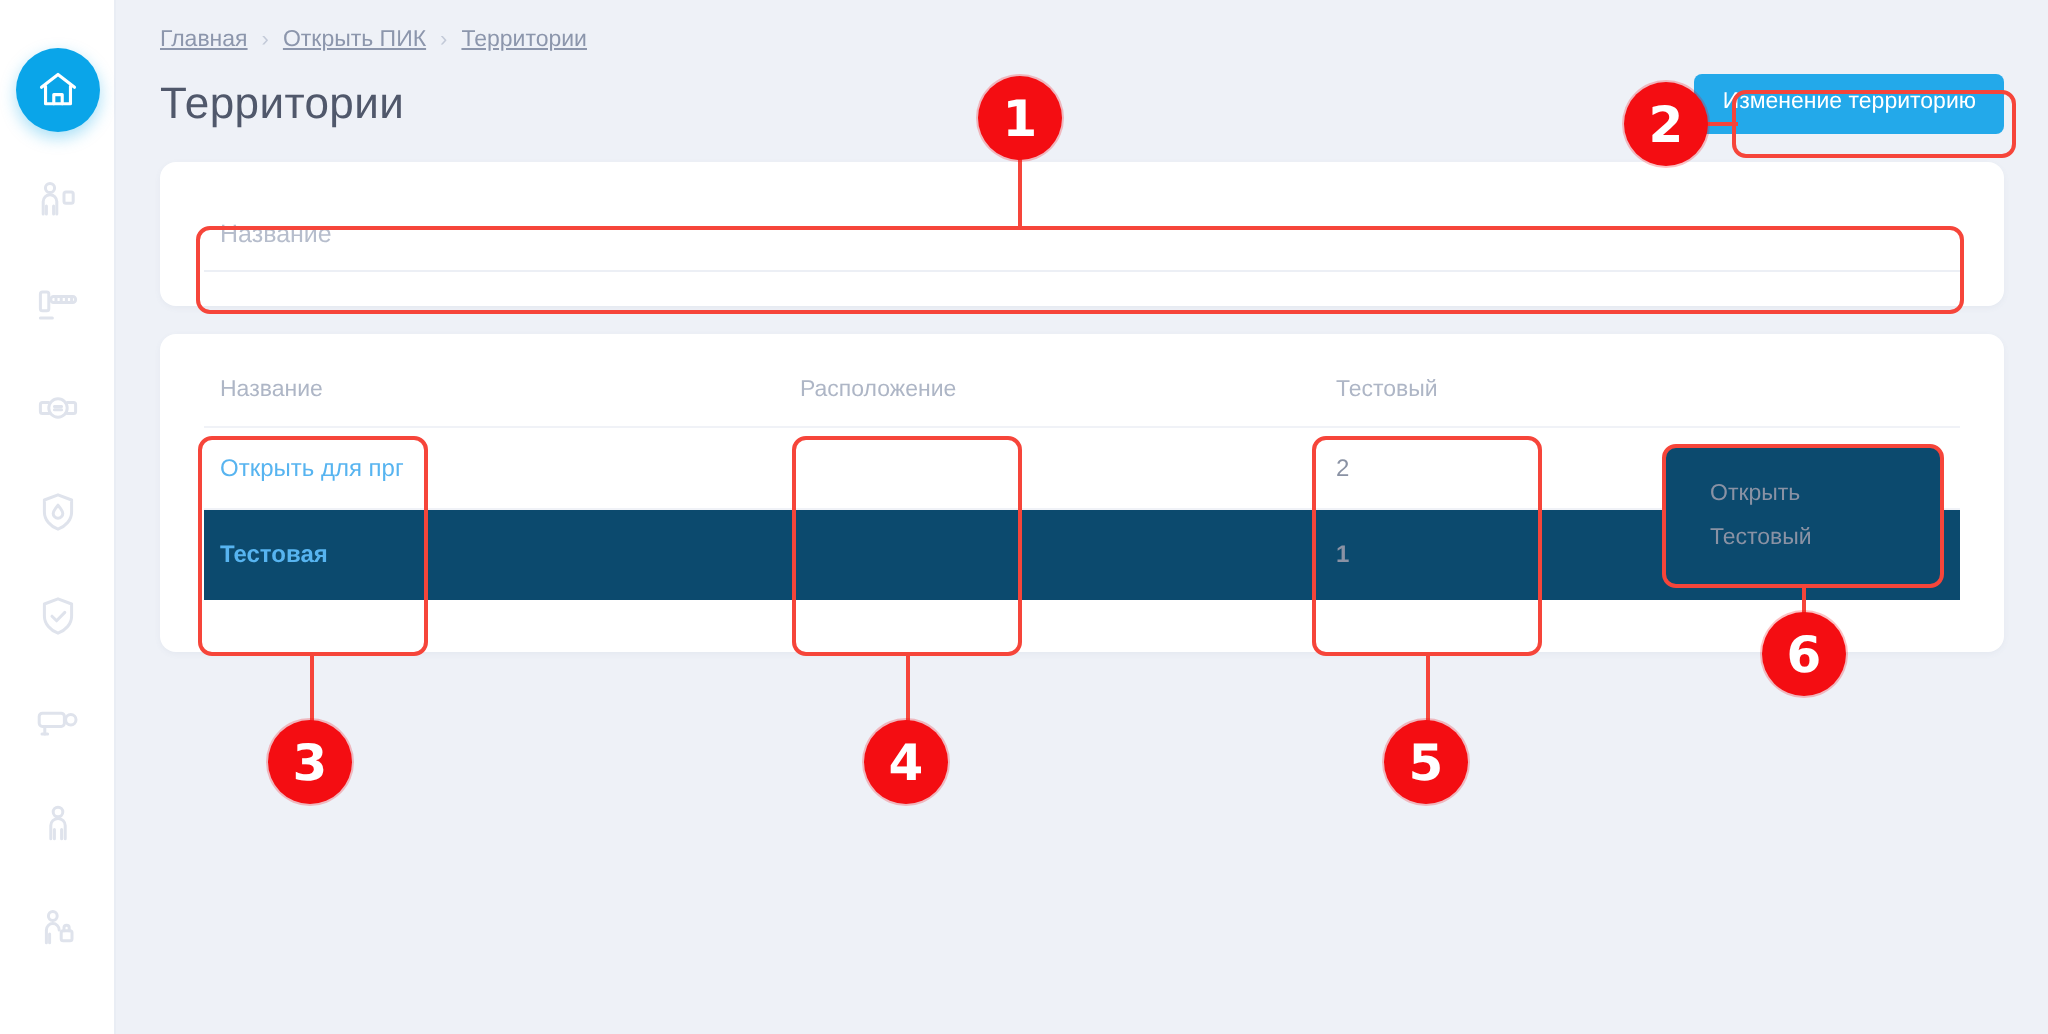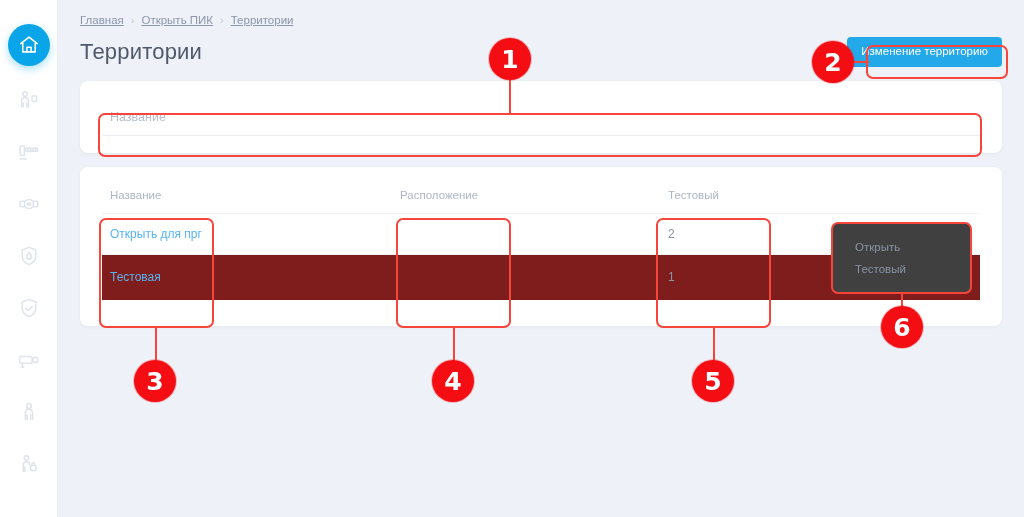--- a/index.html
+++ b/index.html
@@ -175,21 +175,21 @@
   }
 
   table.grid td {
     font-size: 12px;
     color: #8a92a4;
     padding: 13px 8px;
     border-top: 1px solid #f0f2f7;
     height: 40px;
   }
 
-  table.grid tbody tr.alt td { background: #7f1d1d; }
+  table.grid tbody tr.alt td { background: #0c4a6e; font-weight: bold; }
 
   .cell-link {
     color: #57b4f0;
     text-decoration: none;
     cursor: pointer;
     font-size: 12px;
   }
 
   .col-name { width: 290px; }
   .col-loc  { width: 268px; }
@@ -247,21 +247,21 @@
     display: flex;
     align-items: center;
     justify-content: center;
     line-height: 1;
     box-shadow: 0 0 0 1px rgba(244,13,18,0.25);
   }
 
   
   .callout {
     position: absolute;
-    background: #404040;
+    background: #0c4a6e;
     border: 2px solid #f6453a;
     border-radius: 7px;
     padding: 12px 0 12px 0;
     z-index: 45;
   }
   .callout .row {
     font-size: 11.5px;
     color: #8a92a4;
     padding: 5px 22px;
     white-space: nowrap;

